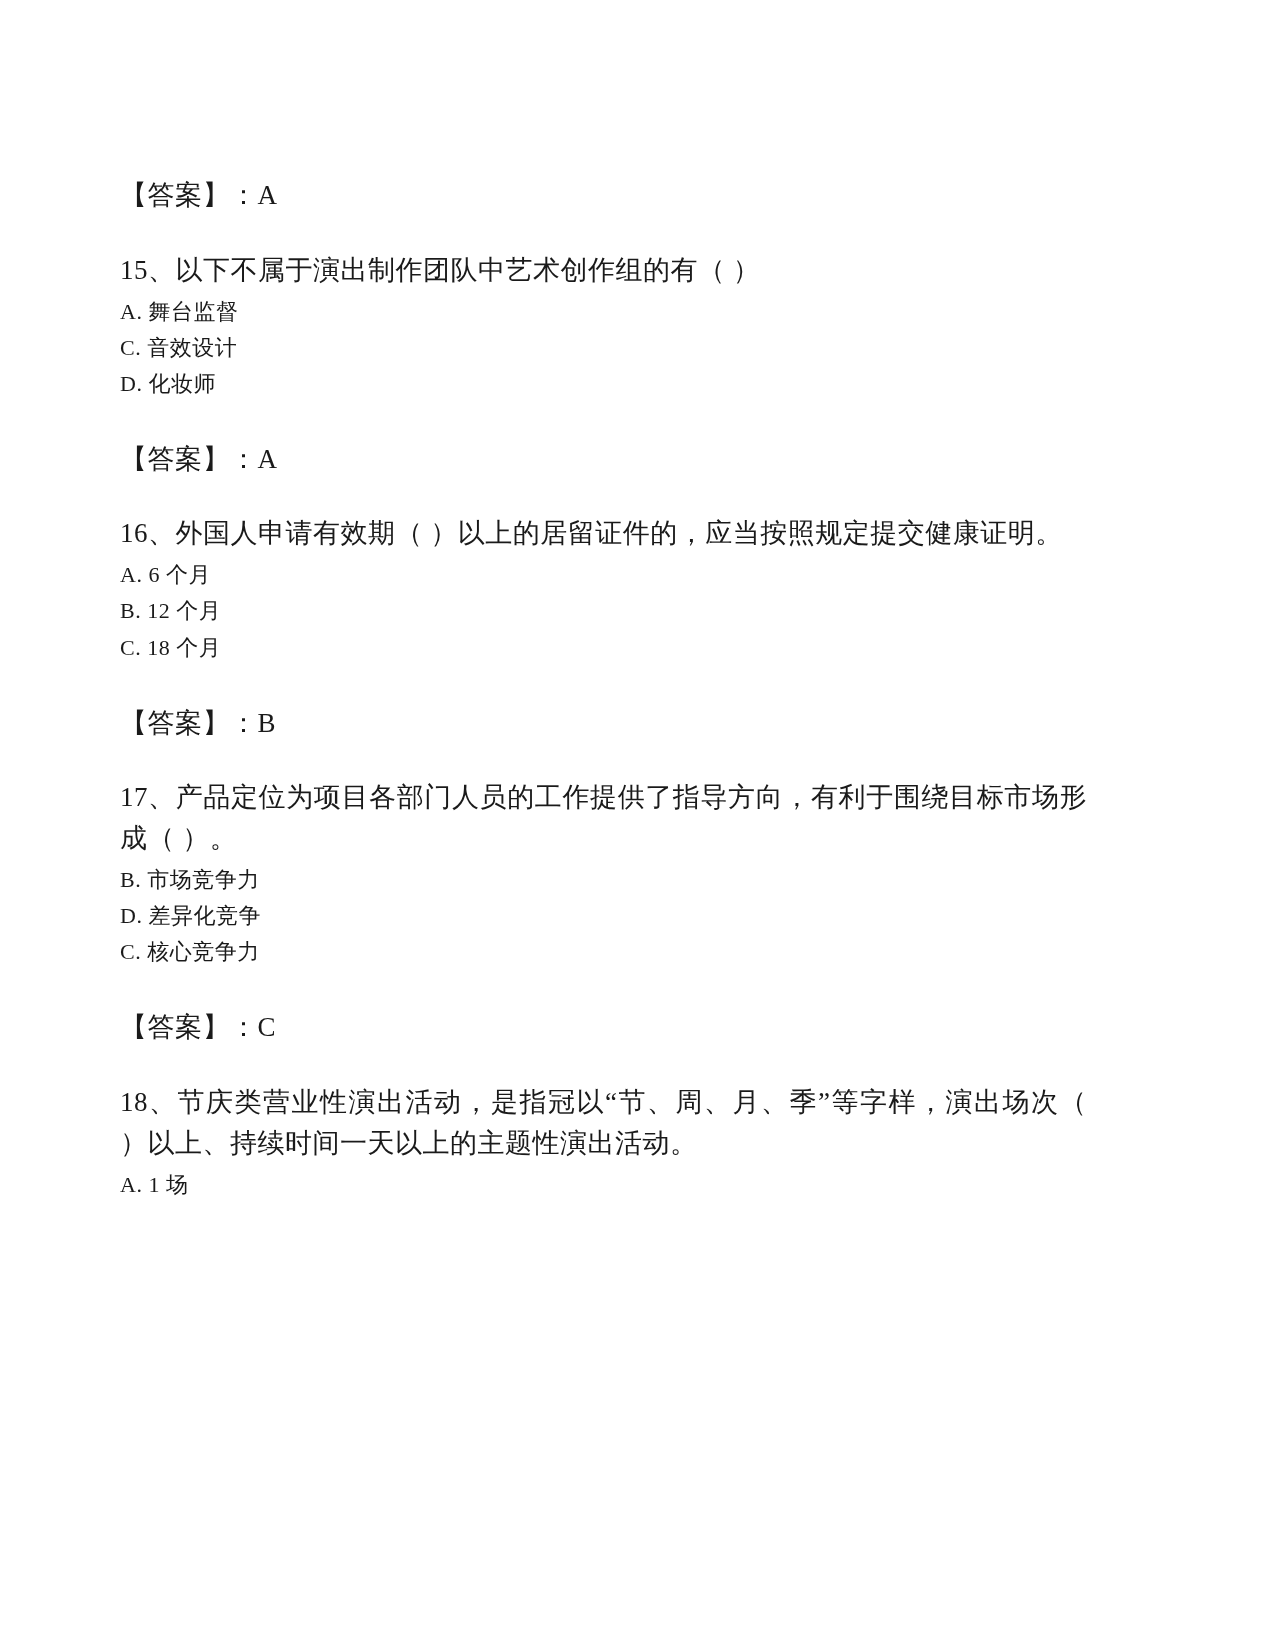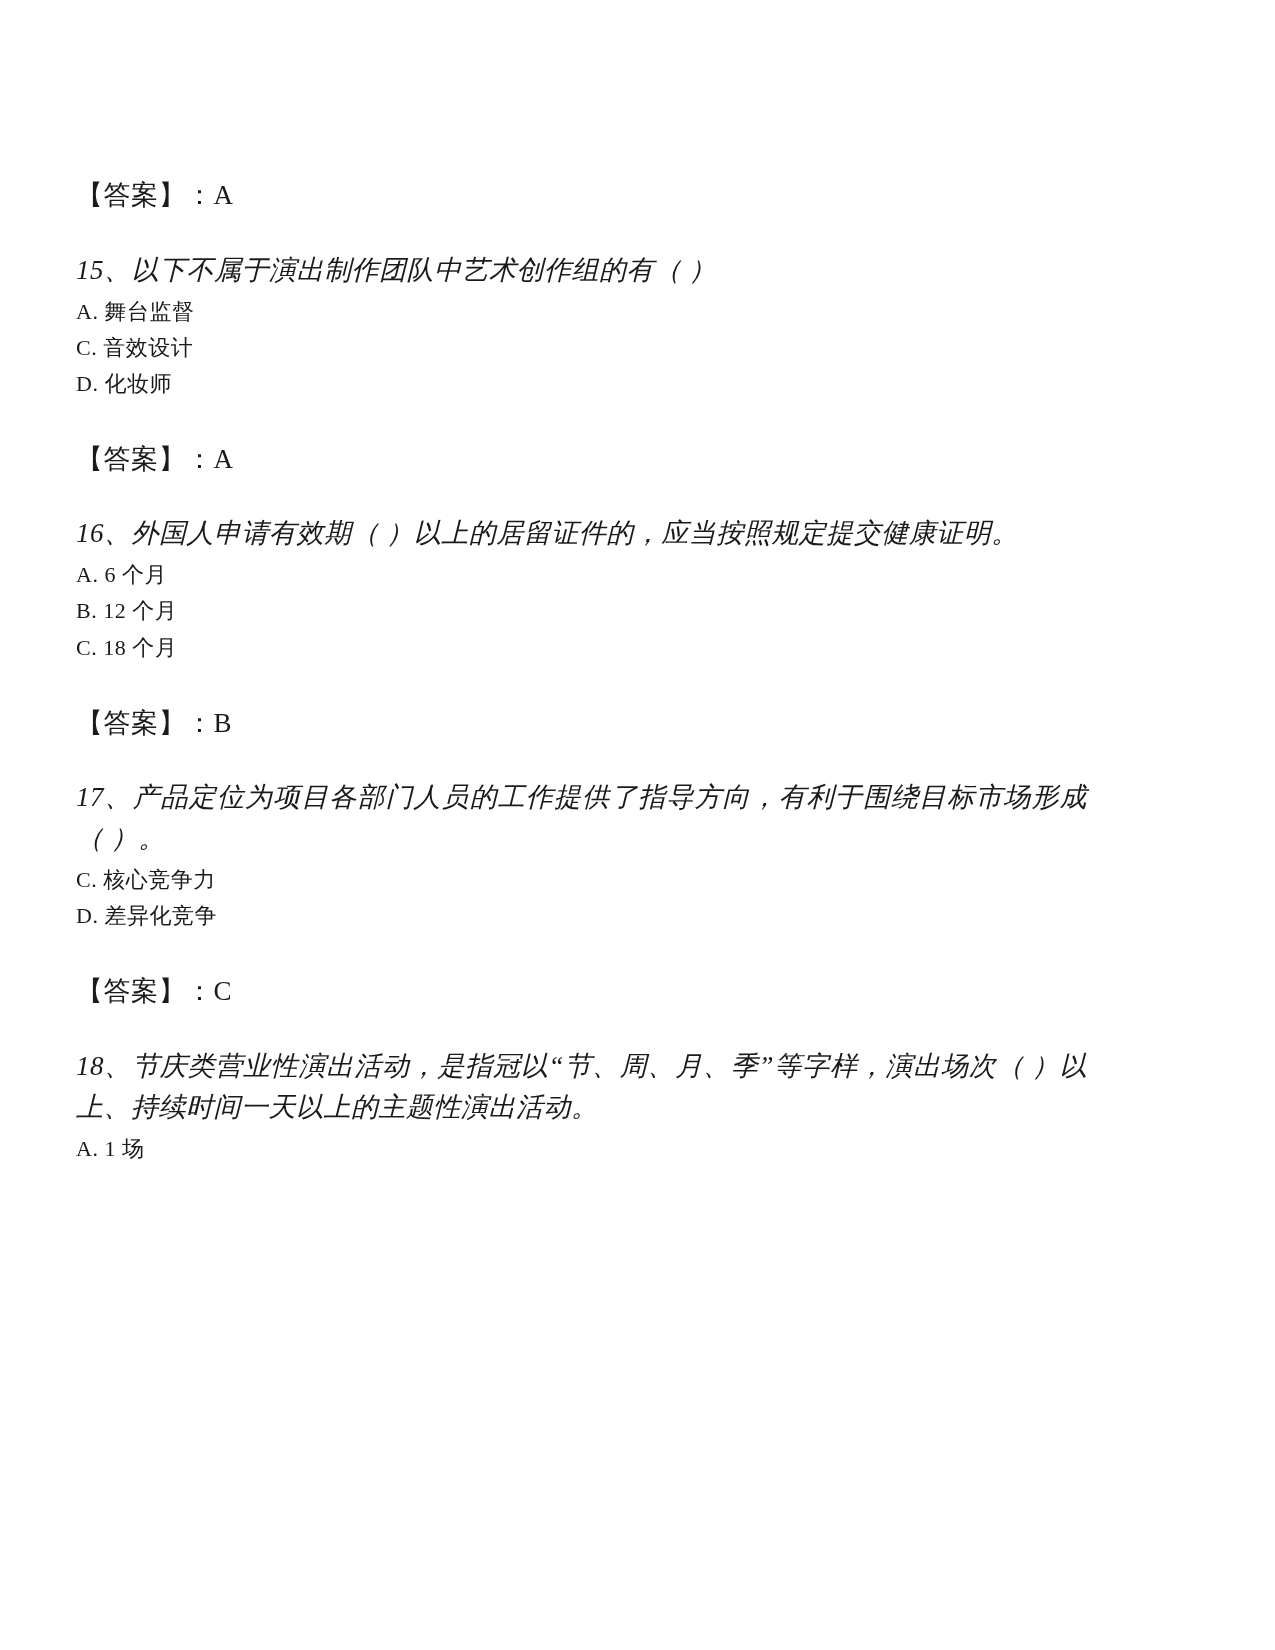--- a/index.html
+++ b/index.html
@@ -11,35 +11,34 @@
     width: 1275px;
     height: 1650px;
     font-family: "Liberation Serif", "DejaVu Serif", serif;
     color: #1a1a1a;
   }
   .page {
     position: relative;
     width: 1275px;
     height: 1472px;
     box-sizing: border-box;
-    padding: 175px 180px 0 76px;
+    padding: 175px 180px 0 120px;
   }
   .answer-line {
     font-size: 27px;
     line-height: 1.5;
     letter-spacing: 0.5px;
     margin: 0 0 34px 0;
   }
   .q-stem {
     font-size: 27px;
     line-height: 1.52;
     letter-spacing: 0.5px;
     margin: 0 8px 4px 0;
     text-align: justify;
-    font-style: italic;
   }
   .opt {
     font-size: 22px;
     line-height: 1.55;
     letter-spacing: 0.5px;
     margin: 0 0 2px 0;
   }
   .gap-after-options {
     height: 36px;
   }
@@ -69,22 +68,23 @@
     <div class="opt">A. 6 个月</div>
     <div class="opt">B. 12 个月</div>
     <div class="opt">C. 18 个月</div>
   </div>
   <div class="gap-after-options"></div>
 
   <div class="answer-line">【答案】：B</div>
 
   <div class="q-group">
     <div class="q-stem"><span>17、</span><span>产品定位为项目各部门人员的工作提供了指导方向，有利于围绕目标市场形成（          ）。</span></div>
+    <div class="opt">B. 市场竞争力</div>
+    <div class="opt">D. 差异化竞争</div>
     <div class="opt">C. 核心竞争力</div>
-    <div class="opt">D. 差异化竞争</div>
   </div>
   <div class="gap-after-options"></div>
 
   <div class="answer-line">【答案】：C</div>
 
   <div class="q-group">
     <div class="q-stem"><span>18、</span><span>节庆类营业性演出活动，是指冠以“节、周、月、季”等字样，演出场次（    ）以上、持续时间一天以上的主题性演出活动。</span></div>
     <div class="opt">A. 1 场</div>
   </div>
 

